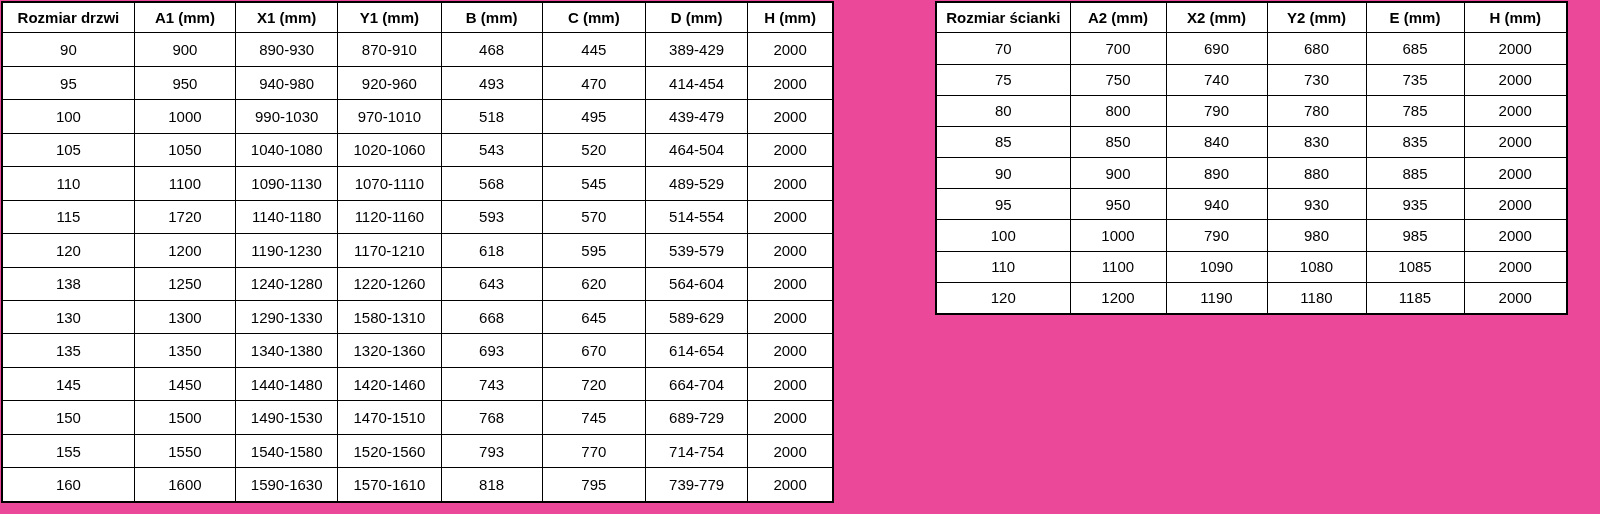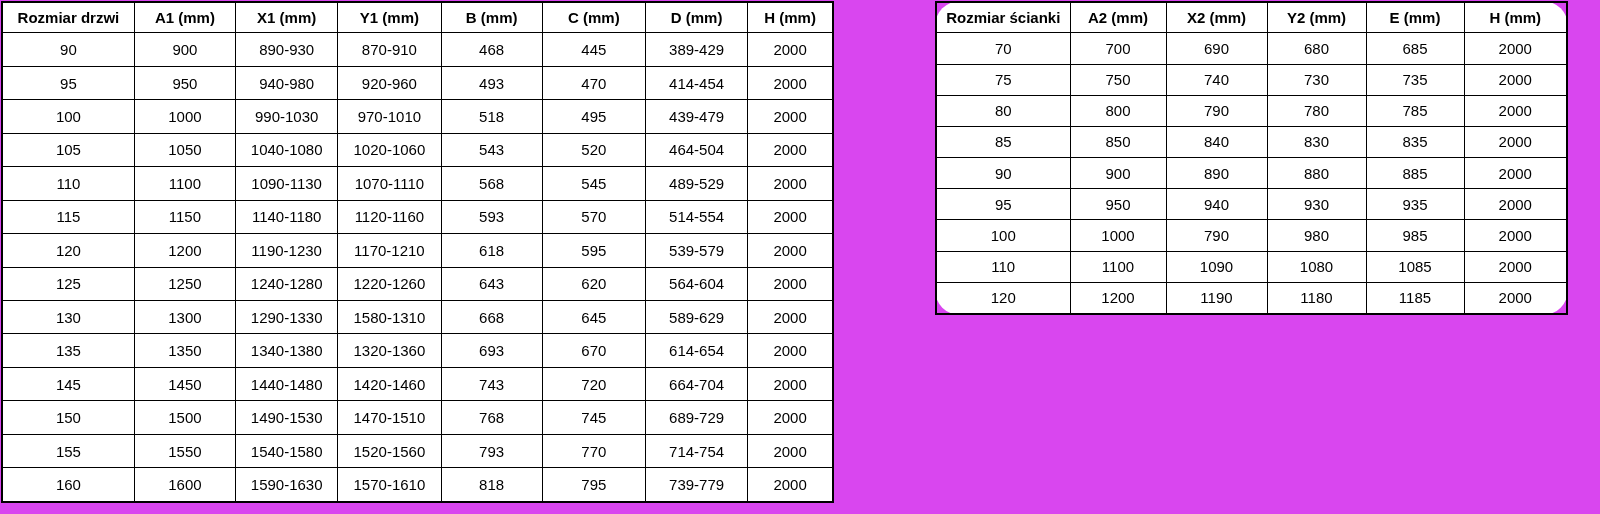--- a/index.html
+++ b/index.html
@@ -4,21 +4,21 @@
 <style>
   html, body {
     margin: 0;
     padding: 0;
     background: #ffffff;
   }
   .canvas {
     position: relative;
     width: 1600px;
     height: 514px;
-    background: #d946ef;
+    background: #ec4899;
     font-family: "Liberation Sans", sans-serif;
     color: #000000;
   }
   table.spec-table {
     position: absolute;
     border-collapse: collapse;
     table-layout: fixed;
     border: 2px solid #000000;
     background: #ffffff;
   }
@@ -41,21 +41,20 @@
     left: 1px;
     top: 1px;
     width: 833px;
     height: 502px;
   }
   #wall-table {
     left: 935px;
     top: 1px;
     width: 633px;
     height: 314px;
-    border-radius: 25px;
   }
 </style>
 </head>
 <body>
 
 <div class="canvas">
   <table id="door-table" class="spec-table">
       <colgroup>
         <col style="width: 132px;">
         <col style="width: 101px;">
@@ -124,40 +123,40 @@
           <td>1100</td>
           <td>1090-1130</td>
           <td>1070-1110</td>
           <td>568</td>
           <td>545</td>
           <td>489-529</td>
           <td>2000</td>
         </tr>
         <tr>
           <td>115</td>
-          <td>1150</td>
+          <td>1720</td>
           <td>1140-1180</td>
           <td>1120-1160</td>
           <td>593</td>
           <td>570</td>
           <td>514-554</td>
           <td>2000</td>
         </tr>
         <tr>
           <td>120</td>
           <td>1200</td>
           <td>1190-1230</td>
           <td>1170-1210</td>
           <td>618</td>
           <td>595</td>
           <td>539-579</td>
           <td>2000</td>
         </tr>
         <tr>
-          <td>125</td>
+          <td>138</td>
           <td>1250</td>
           <td>1240-1280</td>
           <td>1220-1260</td>
           <td>643</td>
           <td>620</td>
           <td>564-604</td>
           <td>2000</td>
         </tr>
         <tr>
           <td>130</td>

